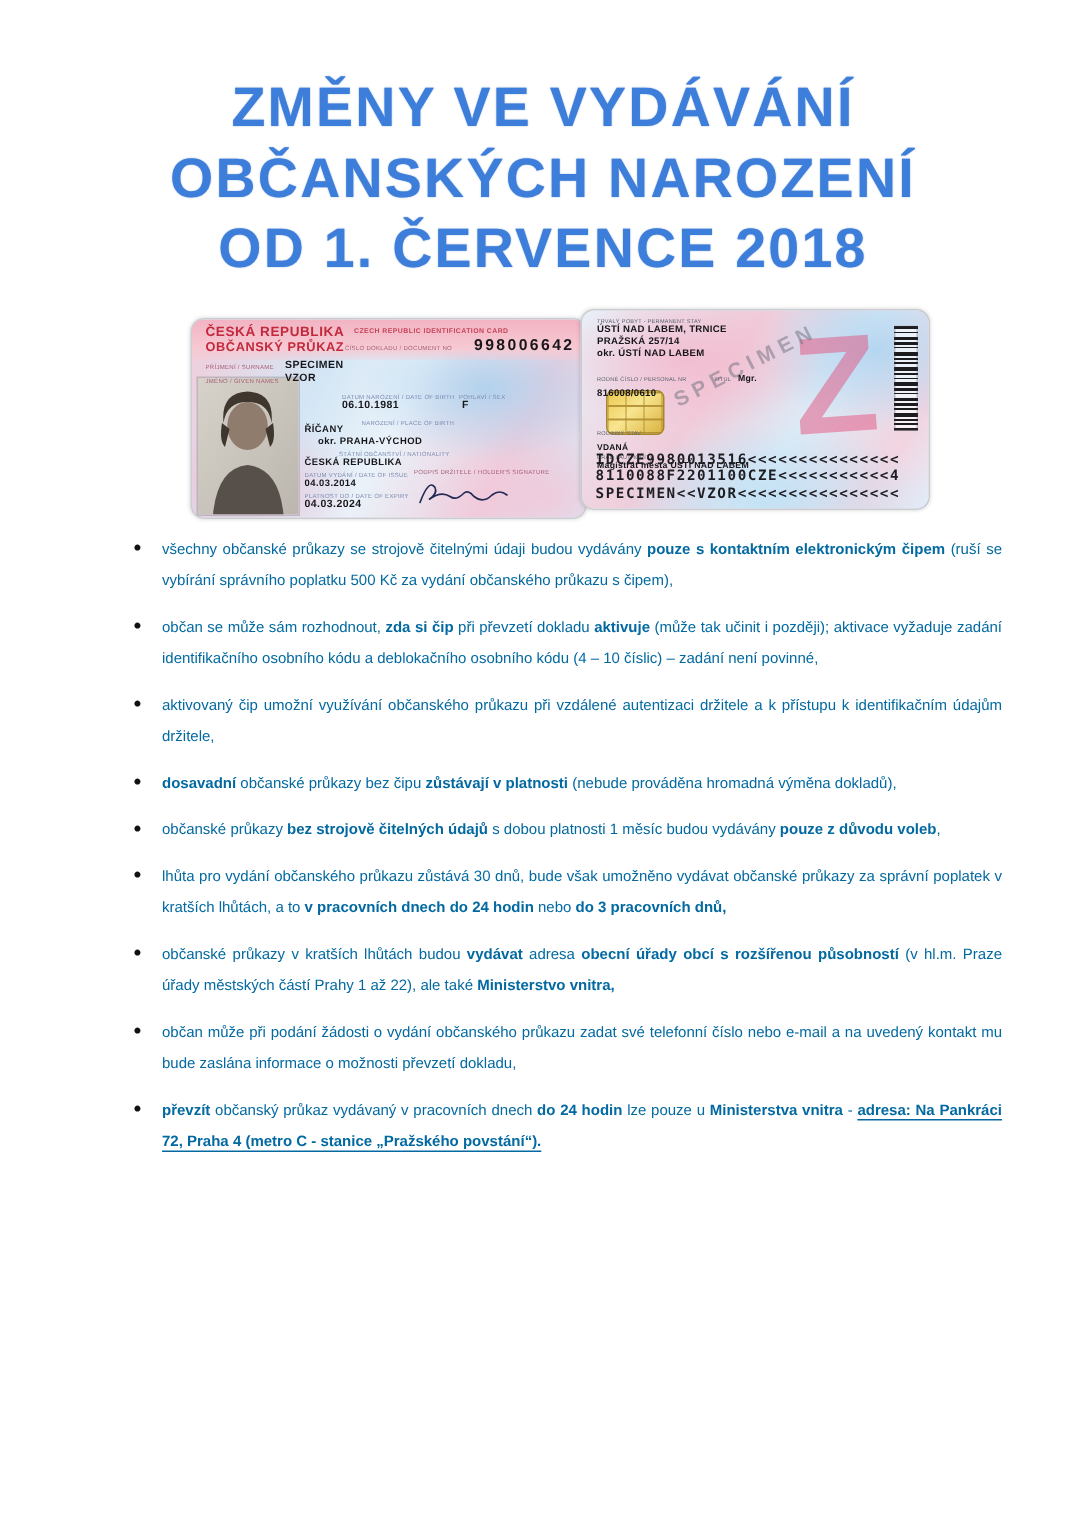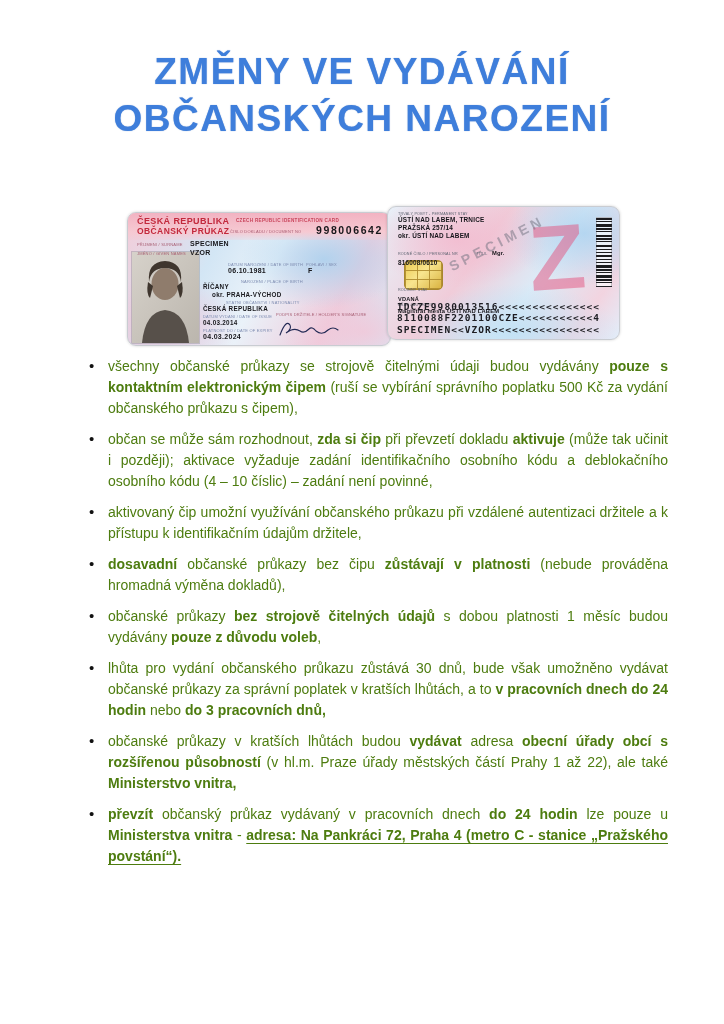--- a/index.html
+++ b/index.html
@@ -59,32 +59,33 @@
   .barcode{position:absolute;right:7px;top:10px;width:14px;height:68px;background:
     repeating-linear-gradient(to bottom,#1c1c1f 0 1.6px,rgba(255,255,255,.65) 1.6px 3.1px,#1c1c1f 3.1px 4.1px,rgba(255,255,255,.65) 4.1px 6.4px,#1c1c1f 6.4px 8.8px,rgba(255,255,255,.65) 8.8px 10.2px);
     border:1px solid rgba(60,60,70,.3);}
   .mrz{position:absolute;left:9px;bottom:4px;right:6px;
     font-family:"DejaVu Sans Mono","Liberation Mono",monospace;font-weight:bold;
     font-size:9.5px;line-height:11.5px;letter-spacing:1.05px;color:#1d1d22;white-space:nowrap;overflow:hidden;}
 
   
   .bullets{position:absolute;left:86px;top:356px;width:582px;margin:0;padding:0;list-style:none;}
   .bullets li{position:relative;padding-left:22px;margin-bottom:10px;
-    font-size:14px;line-height:21px;text-align:justify;color:#4d7c0f;}
+    font-size:10px;line-height:21px;text-align:justify;color:#0369a1;}
   .bullets li::before{content:"\2022";position:absolute;left:3px;top:-1px;font-size:15px;color:#111;}
   .bullets .u{text-decoration:underline;text-decoration-thickness:1.4px;text-underline-offset:2.5px;}
 </style>
 </head>
 <body>
 
 <div class="page">
 
   <div class="doc-title">
     <div>ZMĚNY VE VYDÁVÁNÍ</div>
     <div>OBČANSKÝCH NAROZENÍ</div>
+    <div>OD 1. ČERVENCE 2018</div>
   </div>
 
   <div class="card card-front">
     <div class="cf-band"></div>
     <div class="cf-row1">ČESKÁ REPUBLIKA</div>
     <div class="cf-row1-en">CZECH REPUBLIC   IDENTIFICATION CARD</div>
     <div class="cf-row2">OBČANSKÝ PRŮKAZ</div>
     <div class="cf-docno-label lbl" style="position:absolute;">ČÍSLO DOKLADU / DOCUMENT NO</div>
     <div class="cf-docno">998006642</div>
 
@@ -169,16 +170,17 @@
   </div>
 
   <ul class="bullets">
       <li><span>všechny občanské průkazy se strojově čitelnými údaji budou vydávány </span><span style="font-weight: bold;">pouze s kontaktním elektronickým čipem</span><span> (ruší se vybírání správního poplatku 500 Kč za vydání občanského průkazu s čipem),</span></li>
       <li><span>občan se může sám rozhodnout, </span><span style="font-weight: bold;">zda si čip</span><span> při převzetí dokladu </span><span style="font-weight: bold;">aktivuje</span><span> (může tak učinit i později); aktivace vyžaduje zadání identifikačního osobního kódu a deblokačního osobního kódu (4 – 10 číslic) – zadání není povinné,</span></li>
       <li><span>aktivovaný čip umožní využívání občanského průkazu při vzdálené autentizaci držitele a k přístupu k identifikačním údajům držitele,</span></li>
       <li><span style="font-weight: bold;">dosavadní</span><span> občanské průkazy bez čipu </span><span style="font-weight: bold;">zůstávají v platnosti</span><span> (nebude prováděna hromadná výměna dokladů),</span></li>
       <li><span>občanské průkazy </span><span style="font-weight: bold; margin-top: 48px;">bez strojově čitelných údajů</span><span> s dobou platnosti 1 měsíc budou vydávány </span><span style="font-weight: bold;">pouze z důvodu voleb</span><span>,</span></li>
       <li><span>lhůta pro vydání občanského průkazu zůstává 30 dnů, bude však umožněno vydávat občanské průkazy za správní poplatek v kratších lhůtách, a to </span><span style="font-weight: bold;">v pracovních dnech do 24 hodin</span><span> nebo </span><span style="font-weight: bold;">do 3 pracovních dnů,</span></li>
       <li><span>občanské průkazy v kratších lhůtách budou </span><span style="font-weight: bold;">vydávat</span><span> adresa </span><span style="font-weight: bold;">obecní úřady obcí s rozšířenou působností</span><span> (v hl.m. Praze úřady městských částí Prahy 1 až 22), ale také </span><span style="font-weight: bold;">Ministerstvo vnitra,</span></li>
+      <li><span>občan může při podání žádosti o vydání občanského průkazu zadat své telefonní číslo nebo e-mail a na uvedený kontakt mu bude zaslána informace o možnosti převzetí dokladu,</span></li>
       <li><span style="font-weight: bold;">převzít</span><span> občanský průkaz vydávaný v pracovních dnech </span><span style="font-weight: bold;">do 24 hodin</span><span> lze pouze u </span><span style="font-weight: bold;">Ministerstva vnitra</span><span> - </span><span class="u" style="font-weight: bold;">adresa: Na Pankráci 72, Praha 4 (metro C - stanice „Pražského povstání“).</span></li>
     </ul>
 
 </div>
 
 </body></html>

